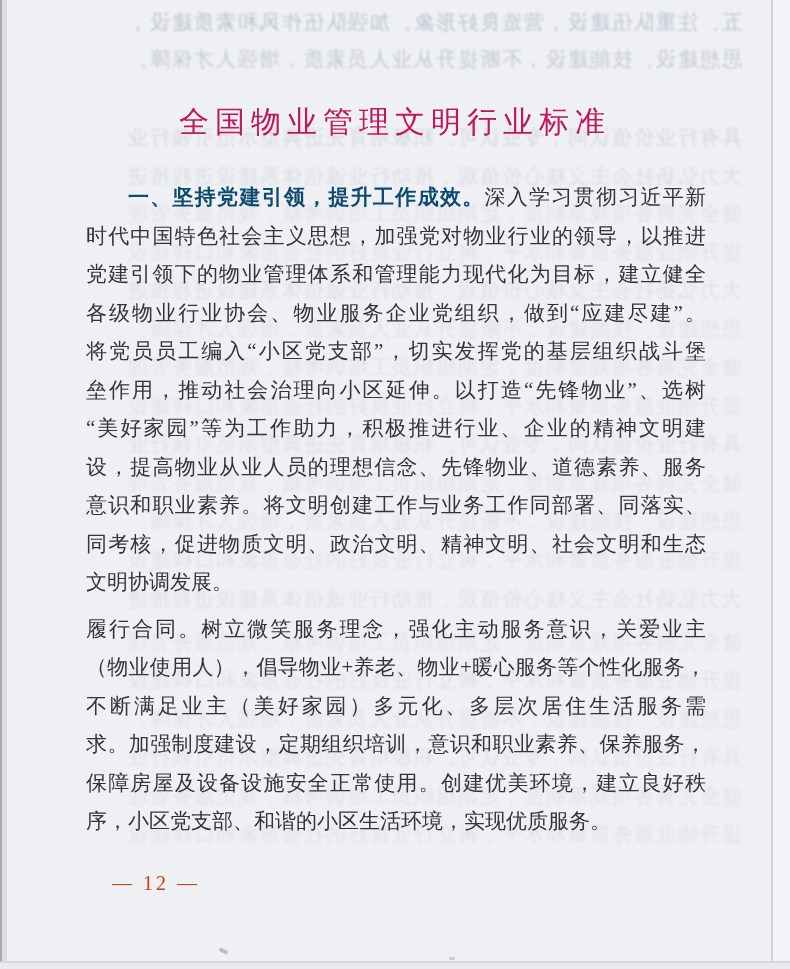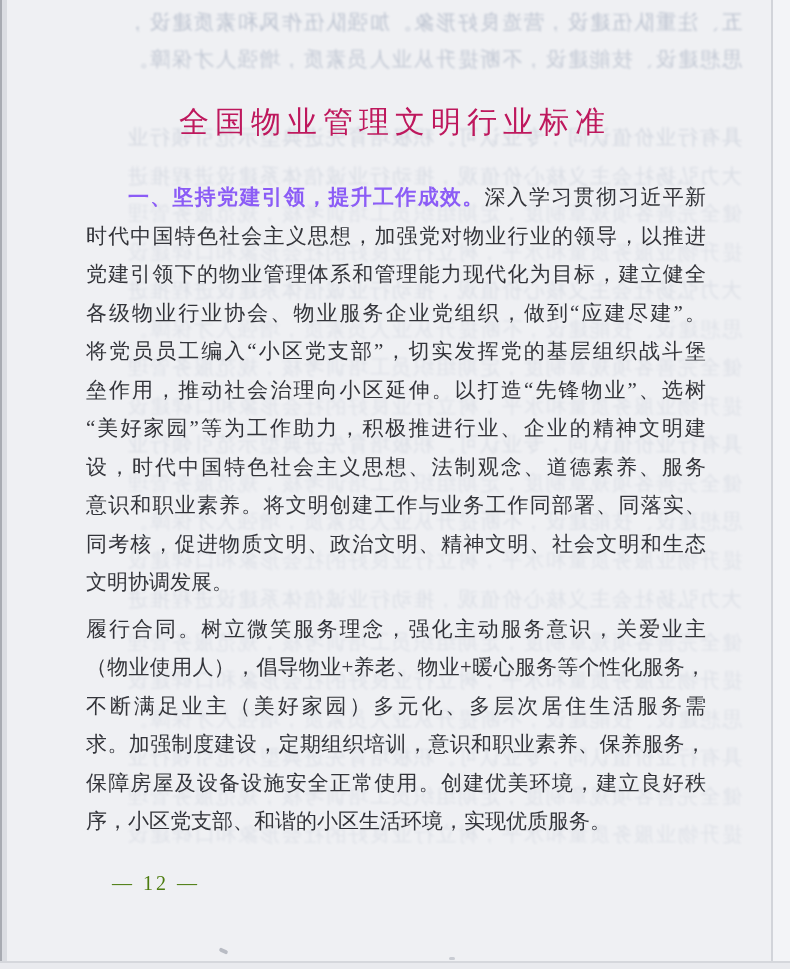--- a/index.html
+++ b/index.html
@@ -34,25 +34,25 @@
   .body-text{position:absolute;left:86px;top:178px;width:620px;font-size:21px;color:#33343a;}
   .para + .para{margin-top:8px;}
   .line{
     height:38.5px;line-height:38.5px;
     text-align:justify;text-align-last:justify;
   }
   .line.end{text-align:center;text-align-last:left;}
   .line.indent{text-indent:42px;}
   .lead{
     font-family:"Liberation Sans","DejaVu Sans",sans-serif;
-    font-weight:bold;color:#8b5cf6;margin-top:40px;
+    font-weight:bold;color:#0c4a6e;margin-top:40px;
   }
   .page-number{
     position:absolute;left:112px;top:872px;
-    font-size:20px;letter-spacing:3px;color:#4d7c0f;
+    font-size:20px;letter-spacing:3px;color:#c2410c;
   }
 </style>
 </head>
 <body>
 
 <div class="scan">
 
   <div class="ghost-layer" id="ghosts">
       <div class="ghost-line" style="top: 8px; opacity: 0.34;">五、注重队伍建设，营造良好形象。加强队伍作风和素质建设，</div>
       <div class="ghost-line" style="top: 45px; opacity: 0.3;">思想建设、技能建设，不断提升从业人员素质，增强人才保障。</div>
@@ -81,21 +81,21 @@
 
   <div class="body-text" id="body-text">
       <div class="para">
         <div class="line indent"><span class="lead">一、坚持党建引领，提升工作成效。</span><span>深入学习贯彻习近平新</span></div>
         <div class="line"><span>时代中国特色社会主义思想，加强党对物业行业的领导，以推进</span></div>
         <div class="line"><span>党建引领下的物业管理体系和管理能力现代化为目标，建立健全</span></div>
         <div class="line"><span>各级物业行业协会、物业服务企业党组织，做到“应建尽建”。</span></div>
         <div class="line"><span>将党员员工编入“小区党支部”，切实发挥党的基层组织战斗堡</span></div>
         <div class="line"><span>垒作用，推动社会治理向小区延伸。以打造“先锋物业”、选树</span></div>
         <div class="line"><span>“美好家园”等为工作助力，积极推进行业、企业的精神文明建</span></div>
-        <div class="line"><span>设，时代中国特色社会主义思想、法制观念、道德素养、服务</span></div>
+        <div class="line"><span>设，提高物业从业人员的理想信念、先锋物业、道德素养、服务</span></div>
         <div class="line"><span>意识和职业素养。将文明创建工作与业务工作同部署、同落实、</span></div>
         <div class="line"><span>同考核，促进物质文明、政治文明、精神文明、社会文明和生态</span></div>
         <div class="line end"><span>文明协调发展。</span></div>
       </div>
       <div class="para">
         <div class="line"><span>履行合同。树立微笑服务理念，强化主动服务意识，关爱业主</span></div>
         <div class="line"><span>（物业使用人），倡导物业+养老、物业+暖心服务等个性化服务，</span></div>
         <div class="line"><span>不断满足业主（美好家园）多元化、多层次居住生活服务需</span></div>
         <div class="line"><span>求。加强制度建设，定期组织培训，意识和职业素养、保养服务，</span></div>
         <div class="line"><span>保障房屋及设备设施安全正常使用。创建优美环境，建立良好秩</span></div>

